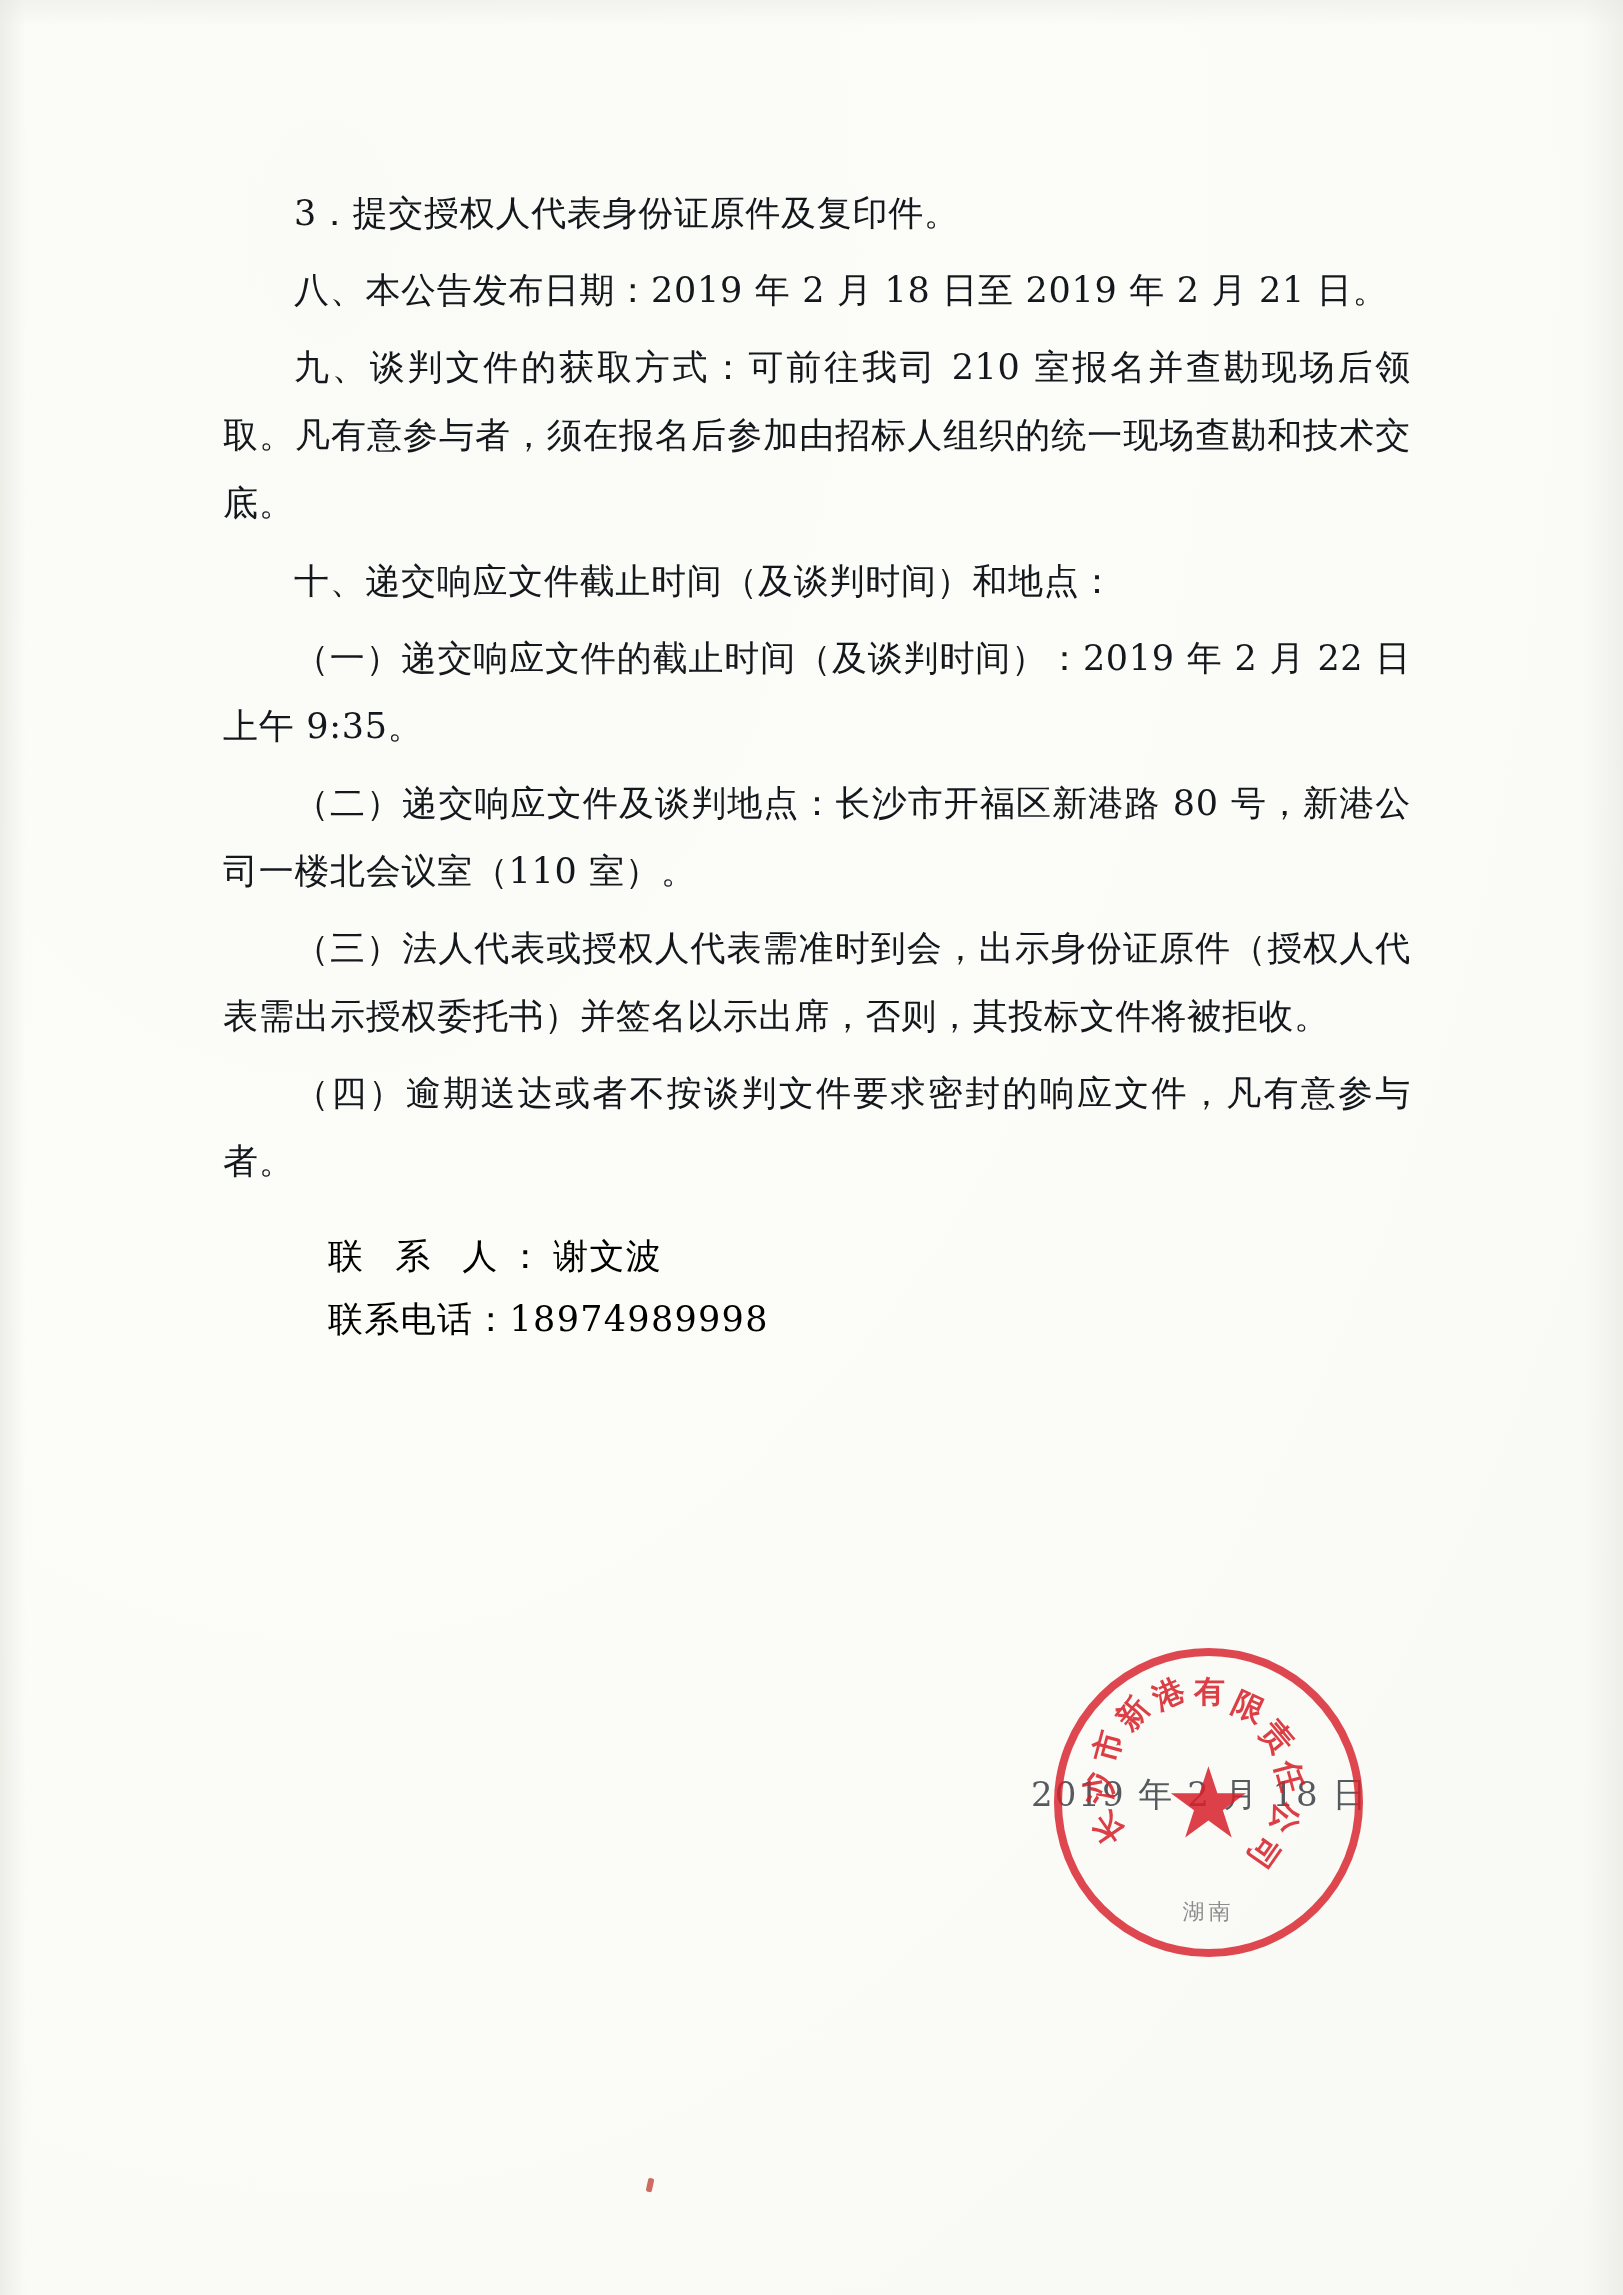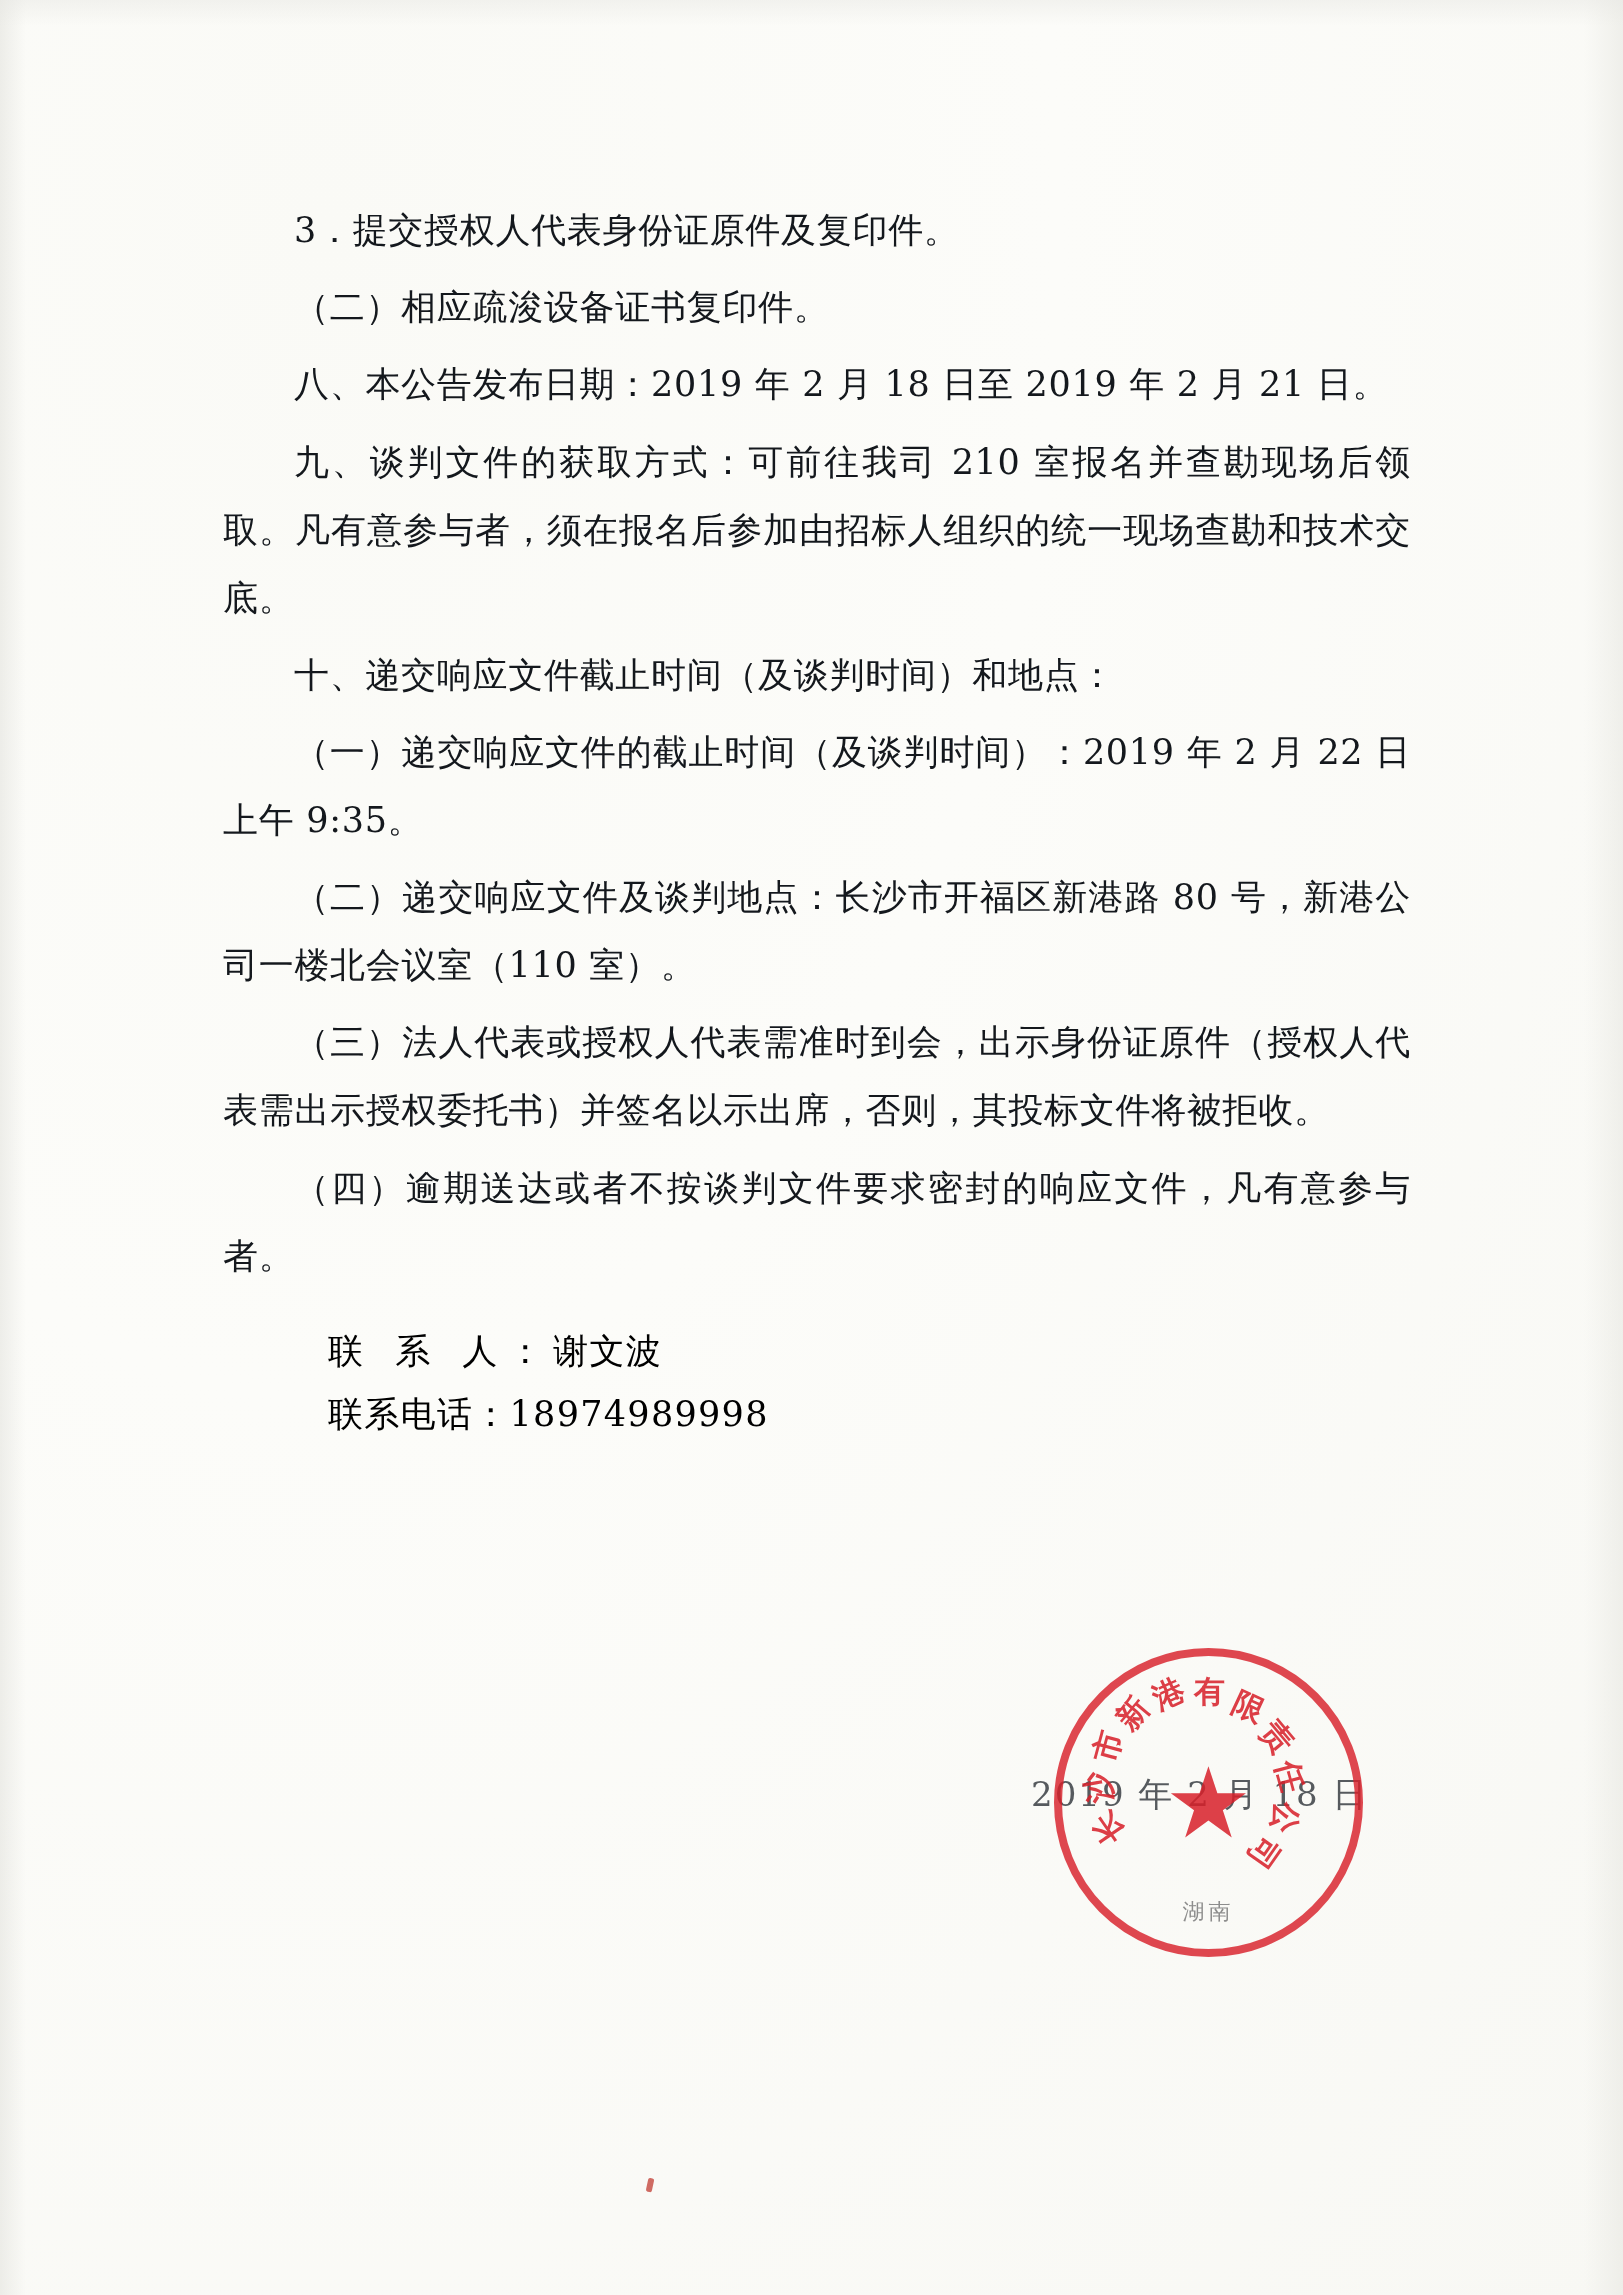--- a/index.html
+++ b/index.html
@@ -40,21 +40,21 @@
   .scan-edge-top {
     position: absolute;
     left: 0; right: 0; top: 0; height: 26px;
     background: linear-gradient(to bottom, rgba(230,230,226,0.45), rgba(255,255,255,0));
     pointer-events: none;
   }
 
   .content {
     position: absolute;
     left: 223px;
-    top: 196px;
+    top: 179px;
     width: 1188px;
   }
 
   .para {
     font-size: 35px;
     line-height: 68px;
     color: #14181d;
     letter-spacing: 0.7px;
     margin: 0 0 9.2px 0;
     text-align: justify;
@@ -173,21 +173,20 @@
 <body>
 
 <div class="page">
   <div class="paper-tint"></div>
   <div class="scan-edge-left"></div>
   <div class="scan-edge-right"></div>
   <div class="scan-edge-top"></div>
 
   <div class="content">
     <p class="para indent">3．提交授权人代表身份证原件及复印件。</p>
-    <p class="para indent">（二）相应疏浚设备证书复印件。</p>
     <p class="para indent">八、本公告发布日期：2019 年 2 月 18 日至 2019 年 2 月 21 日。</p>
     <p class="para indent">九、谈判文件的获取方式：可前往我司 210 室报名并查勘现场后领取。凡有意参与者，须在报名后参加由招标人组织的统一现场查勘和技术交底。</p>
     <p class="para indent">十、递交响应文件截止时间（及谈判时间）和地点：</p>
     <p class="para indent">（一）递交响应文件的截止时间（及谈判时间）：2019 年 2 月 22 日上午 9:35。</p>
     <p class="para indent">（二）递交响应文件及谈判地点：长沙市开福区新港路 80 号，新港公司一楼北会议室（110 室）。</p>
     <p class="para indent">（三）法人代表或授权人代表需准时到会，出示身份证原件（授权人代表需出示授权委托书）并签名以示出席，否则，其投标文件将被拒收。</p>
     <p class="para indent">（四）逾期送达或者不按谈判文件要求密封的响应文件，凡有意参与者。</p>
 
     <div class="contact-block">
       <p class="contact-line">

